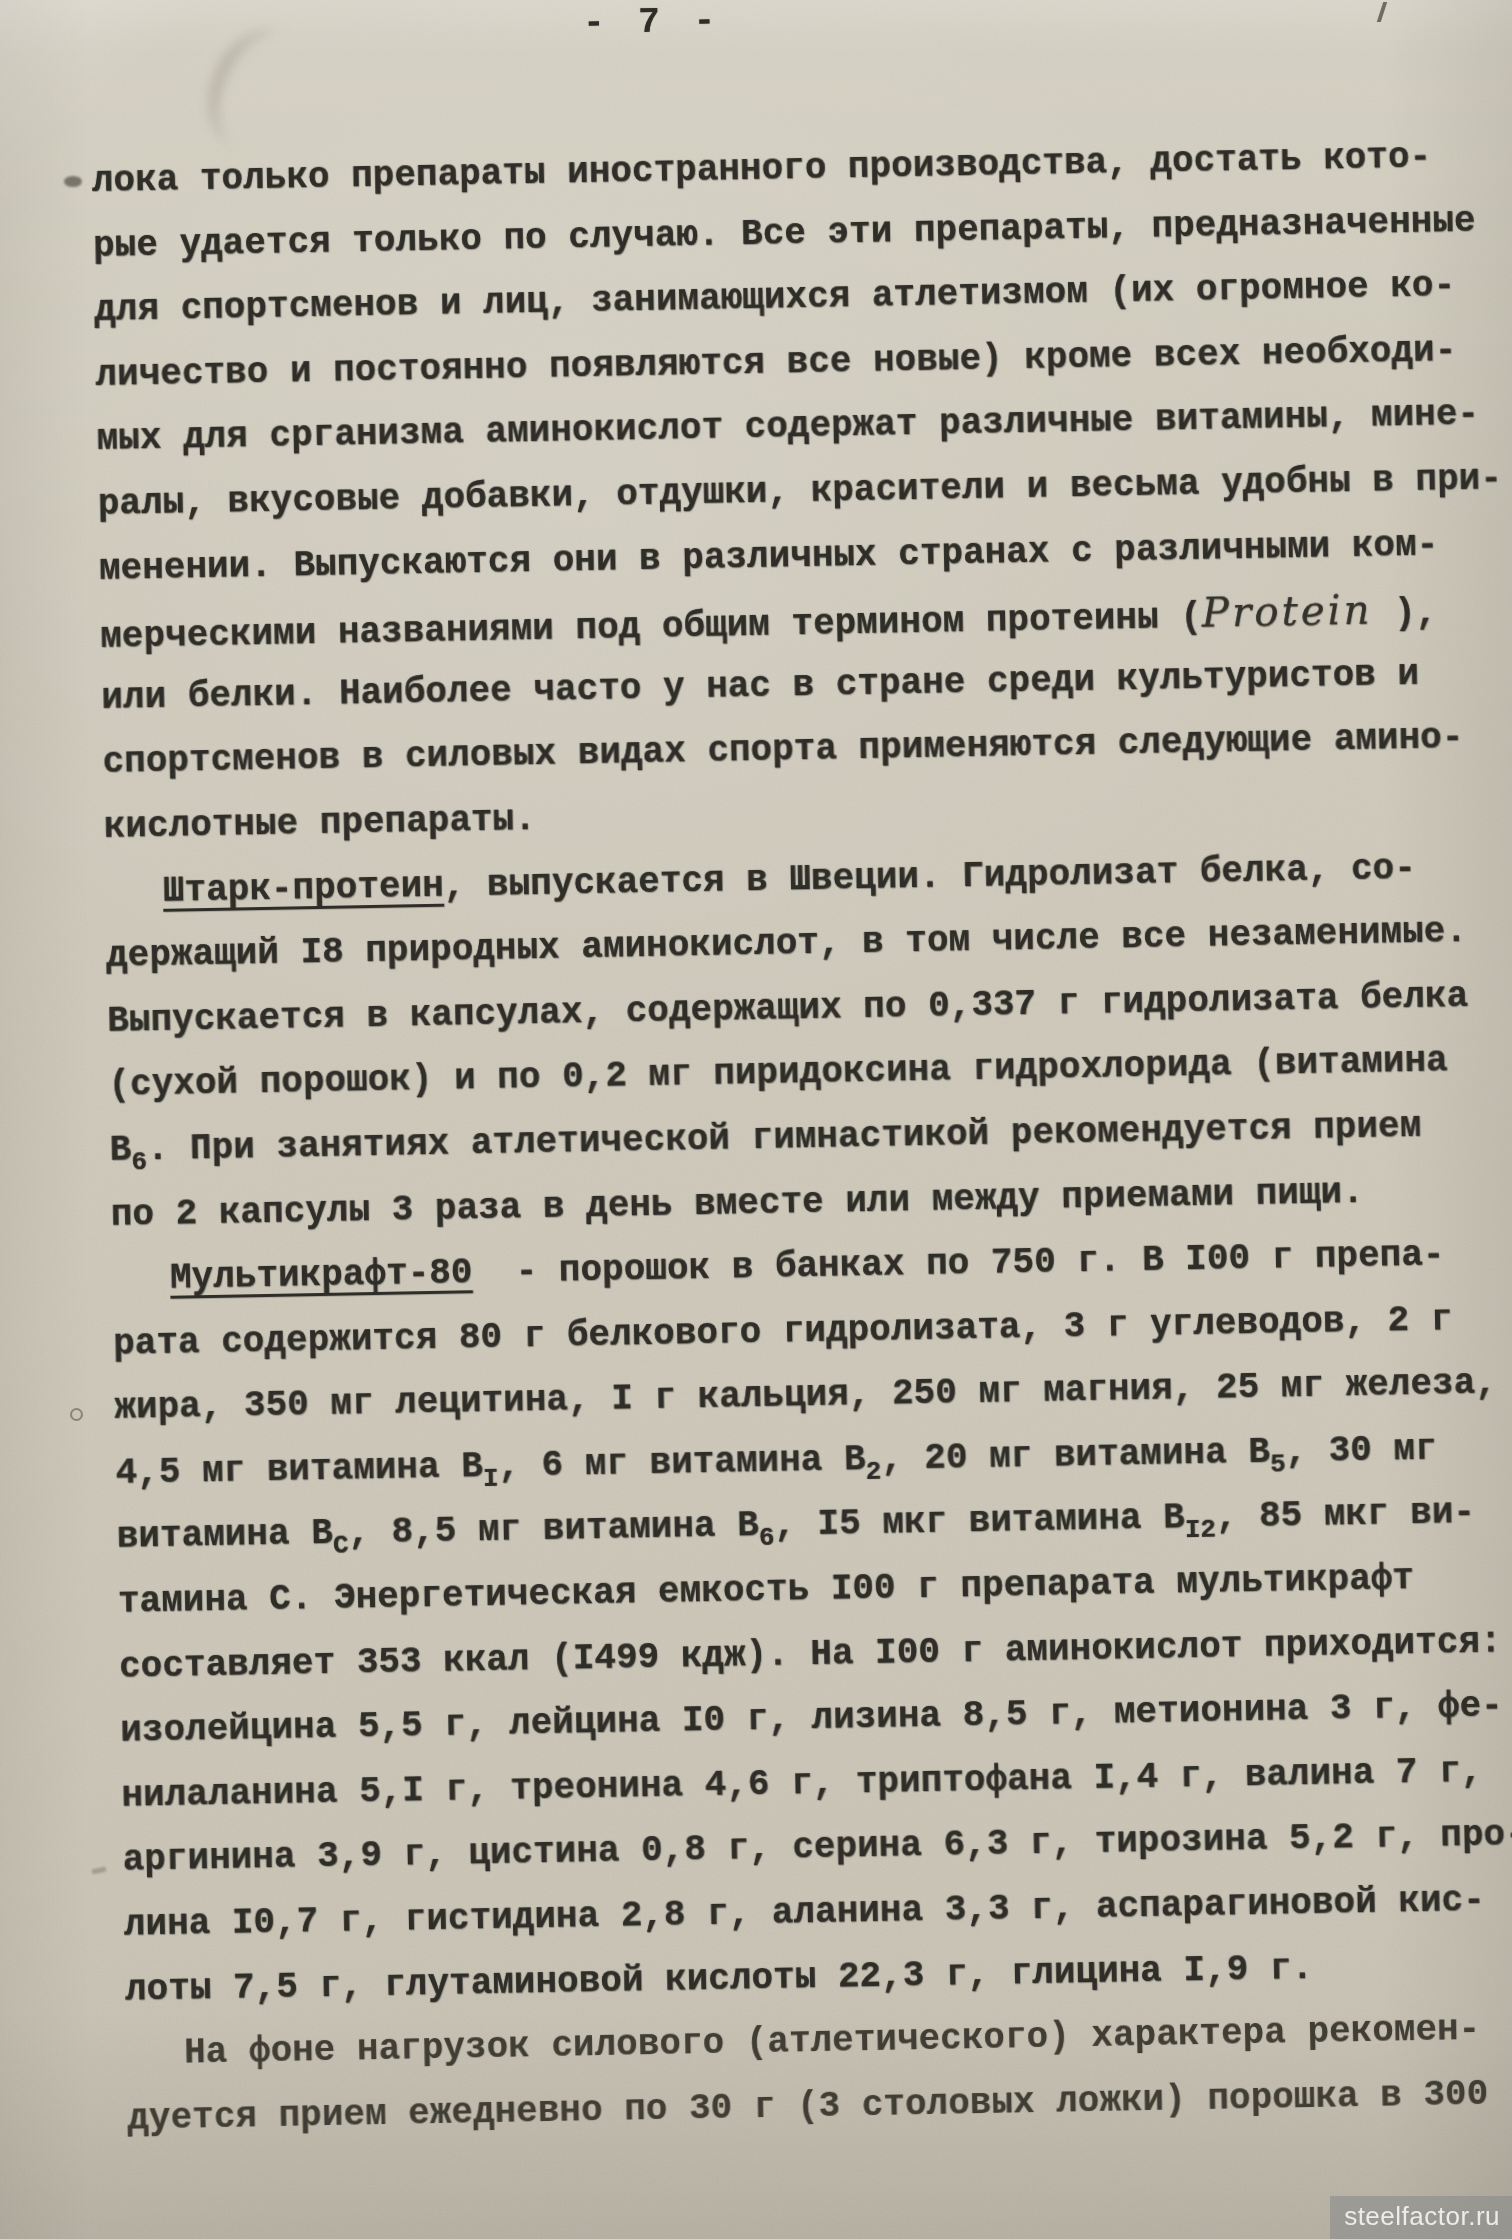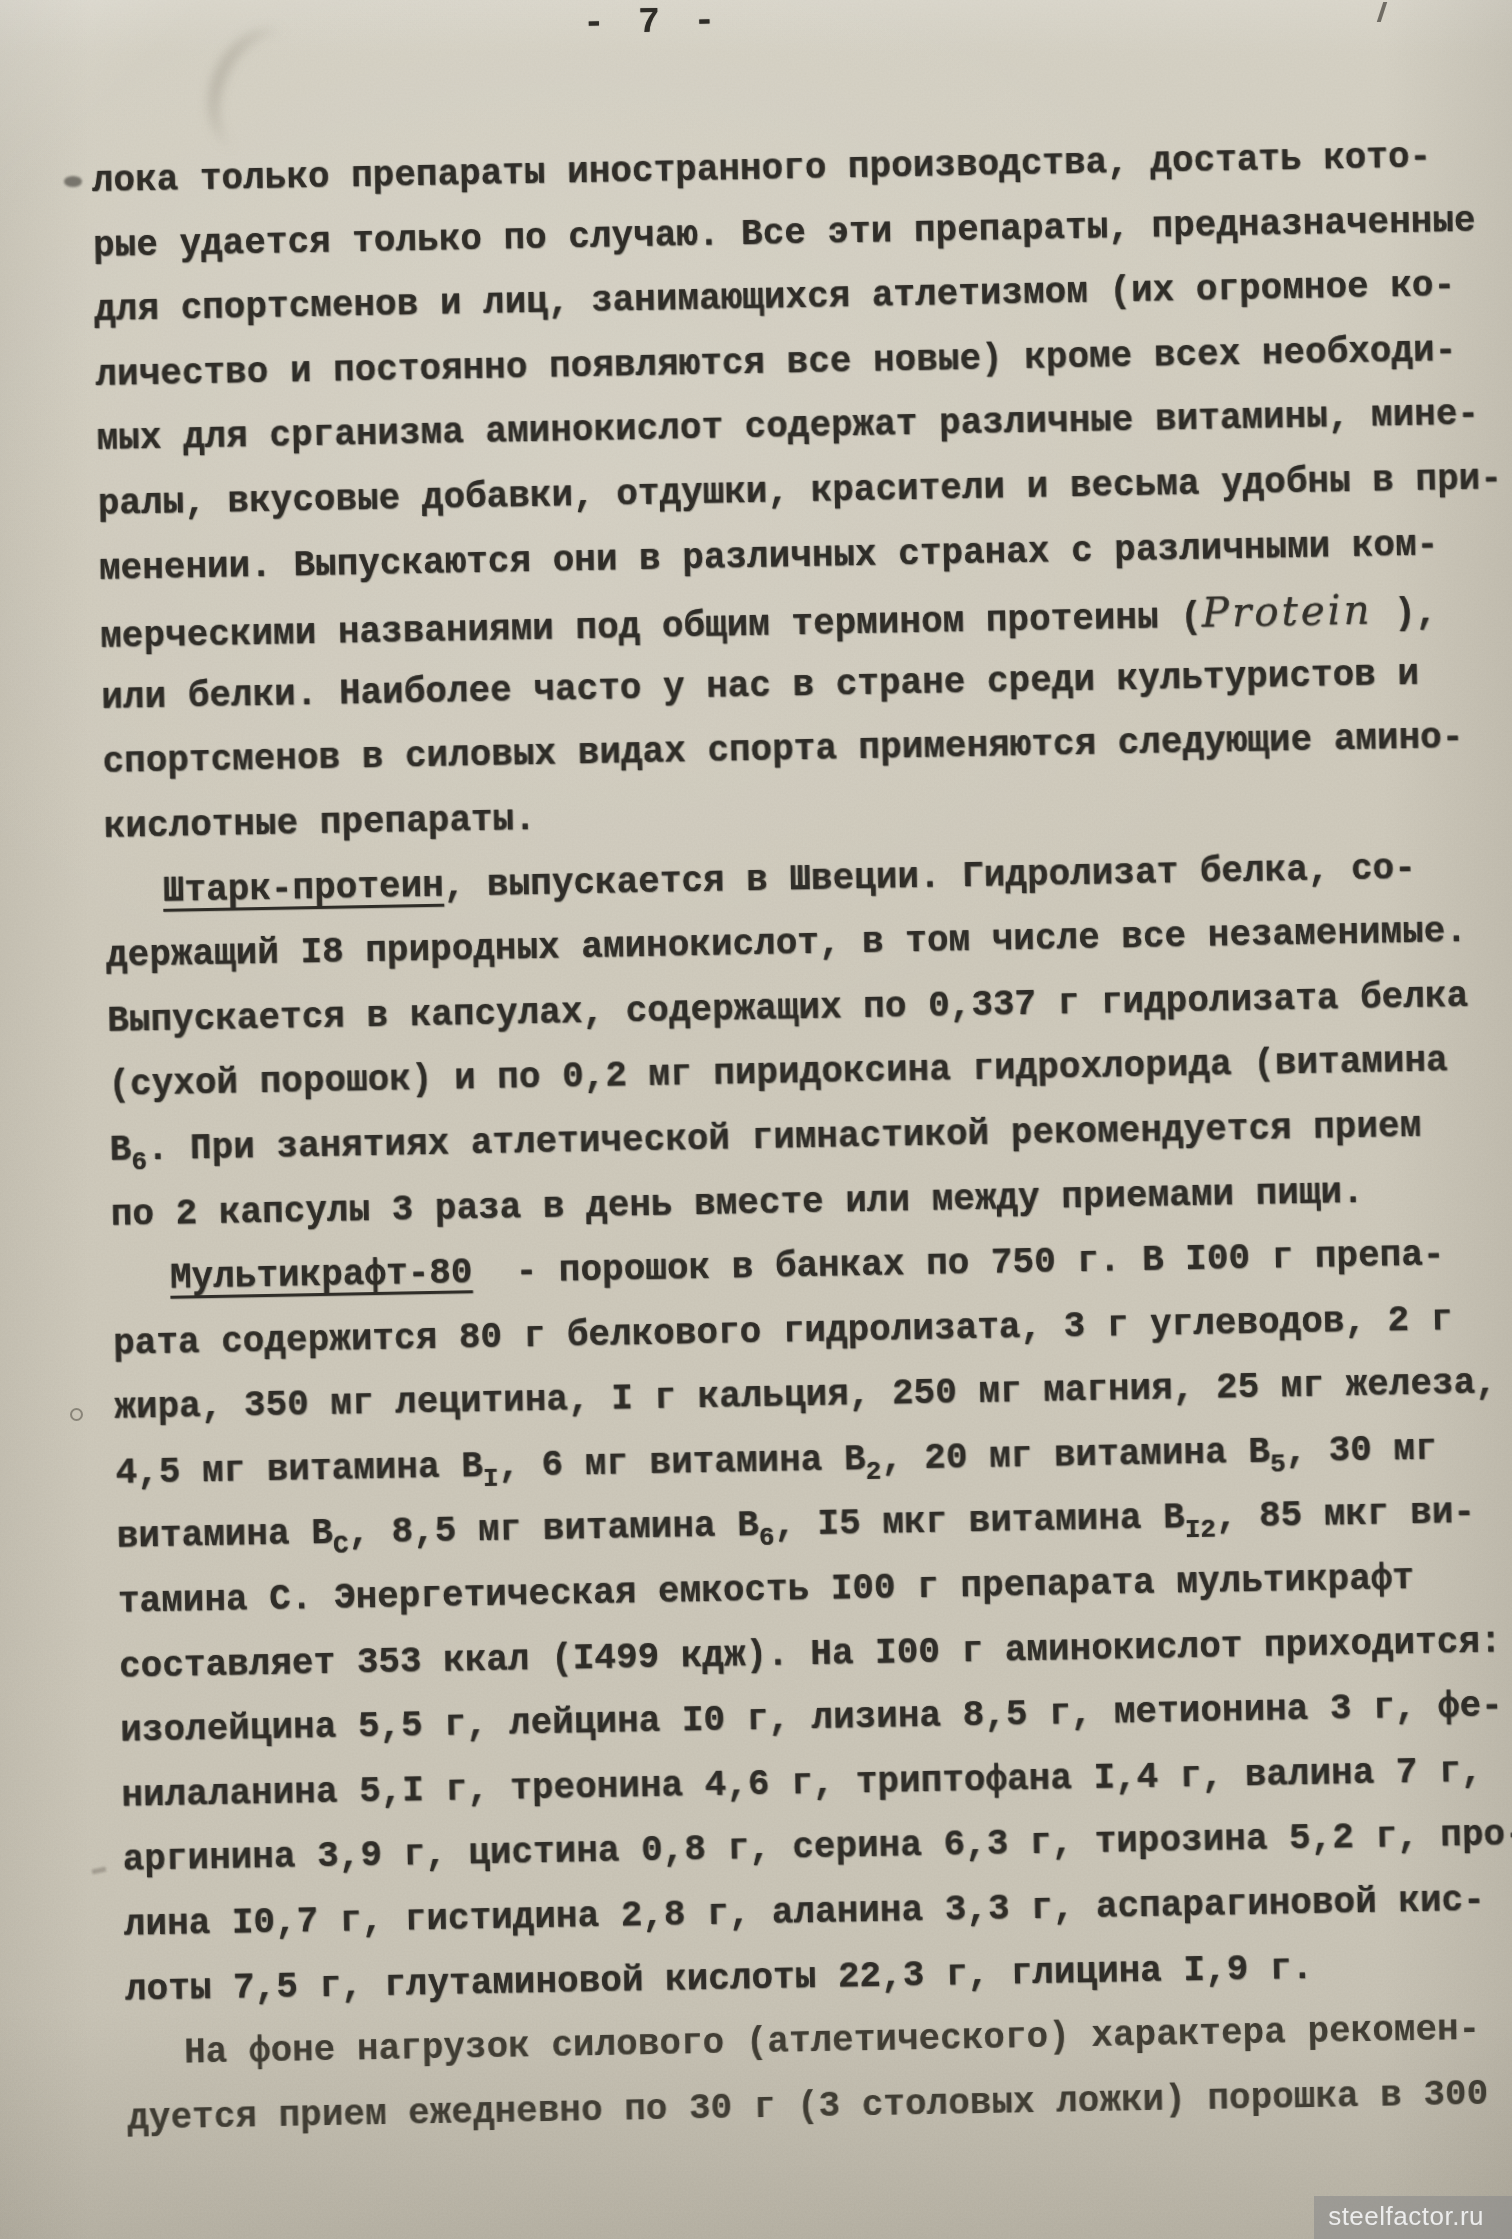--- a/index.html
+++ b/index.html
@@ -134,21 +134,21 @@
     font-style: italic;
     font-weight: 400;
     font-size: 1.12em;
     letter-spacing: 3px;
     color: #34322c;
   }
   .watermark {
     position: absolute;
     right: 0; bottom: 0;
     background: rgba(138,138,138,0.6);
-    padding: 5px 28px 7px 14px;
+    padding: 5px 12px 7px 14px;
     font-family: "Liberation Sans", sans-serif;
     font-size: 26px;
     color: #ececec;
     letter-spacing: 0.5px;
   }
 </style>
 </head>
 <body>
 
 <div class="page">

